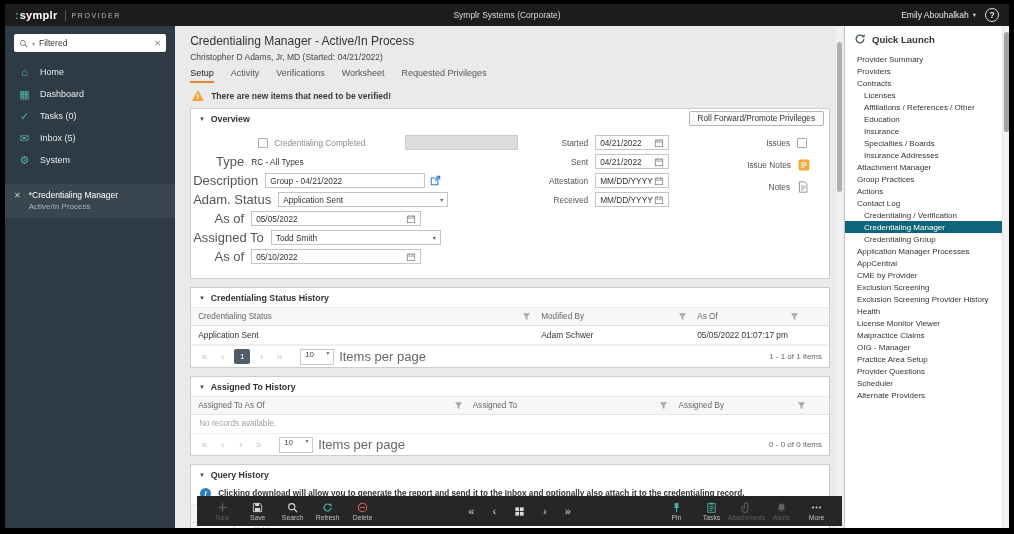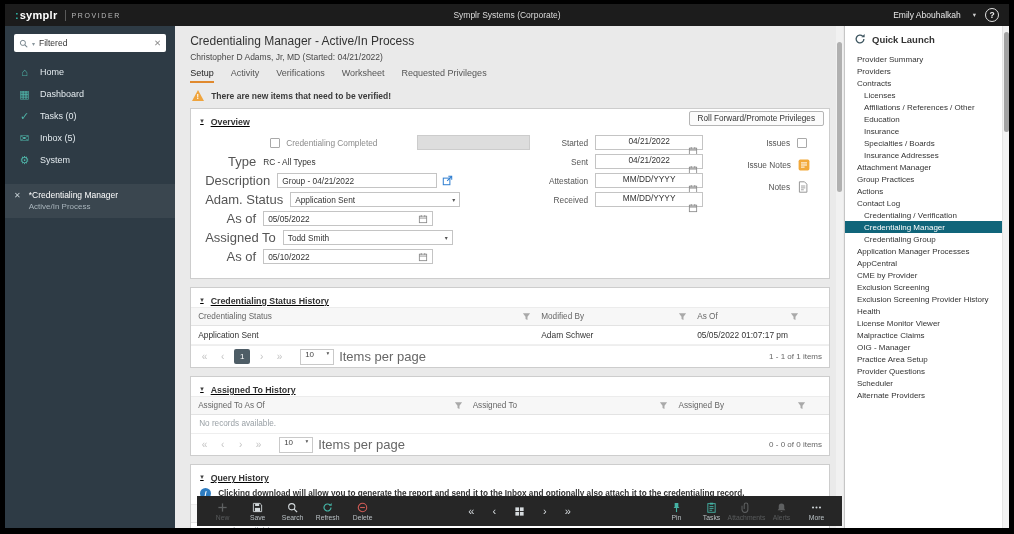--- a/index.html
+++ b/index.html
@@ -10,21 +10,21 @@
 
   
   .topbar { flex:0 0 22px; background:#1c1c1c; display:flex; align-items:center; padding:0 10px; color:#e6e6e6; }
   .brand { display:flex; align-items:center; width:220px; }
   .brand-mark { color:#2fb3a4; font-weight:bold; font-size:11px; margin-right:1px; }
   .brand-name { color:#fff; font-weight:bold; font-size:11px; letter-spacing:.3px; }
   .brand-sep { width:1px; height:11px; background:#5a5a5a; margin:0 6px 0 7px; }
   .brand-product { color:#b9b9b9; font-size:7px; letter-spacing:1.6px; margin-top:1px; }
   .topbar-title { flex:1; text-align:center; font-size:8.5px; color:#dcdcdc; }
   .topbar-right { width:220px; display:flex; align-items:center; justify-content:flex-end; gap:9px; }
-  .user-menu { display:flex; align-items:center; gap:12px; font-size:8.5px; color:#e8e8e8; }
+  .user-menu { display:flex; align-items:center; gap:4px; font-size:8.5px; color:#e8e8e8; }
   .user-caret { font-size:6.5px; color:#cfcfcf; }
   .help-badge { width:14px; height:14px; border:1.2px solid #e0e0e0; border-radius:50%;
     display:flex; align-items:center; justify-content:center; font-size:8.5px; font-weight:bold; color:#eee; }
 
   .body-row { flex:1; display:flex; min-height:0; }
 
   
   .sidebar { flex:0 0 143px; background:#2e3b45; display:flex; flex-direction:column; }
   .search-wrap { margin:8px 9px 9px; height:18px; background:#fff; border-radius:2px;
     display:flex; align-items:center; padding:0 5px; gap:4px; }
@@ -51,47 +51,47 @@
   .tab-bar { display:flex; gap:17px; margin-top:6px; }
   .tab { font-size:9px; color:#555; padding-bottom:3px; border-bottom:2px solid transparent; }
   .tab.active { color:#222; border-bottom-color:#e0892e; }
   .warn-row { display:flex; align-items:center; gap:7px; margin:6px 0 6px 2px; height:13px; }
   .warn-tri { width:0; height:0; border-left:6px solid transparent; border-right:6px solid transparent;
     border-bottom:11px solid #efa43d; position:relative; }
   .warn-tri span { position:absolute; left:-1.6px; top:1.5px; color:#fff; font-size:7.5px; font-weight:bold; }
   .warn-text { font-size:8.5px; font-weight:bold; color:#3a3a3a; }
 
   .card { background:#fff; border:1px solid #cdcdcd; margin-bottom:8px; }
-  .card-header { height:19px; display:flex; align-items:flex-start; padding:8px 9px; position:relative;text-decoration:underline; }
+  .card-header { height:19px; display:flex; align-items:center; padding:8px 9px; position:relative; }
   .card-caret { font-size:7px; color:#444; margin-right:7px; }
   .card-title { font-size:8.8px; font-weight:bold; color:#333; }
   .rollfwd-btn { position:absolute; right:5px; top:2px; height:15px; display:flex; align-items:center;
     background:#fbfbfb; border:1px solid #b5b5b5; border-radius:2px; padding:0 8px; font-size:8.2px; color:#333; }
 
   
   .ov-body { position:relative; height:150px; }
   .ov-col { position:absolute; top:7px; }
-  .ov-left { left:14px; width:335px; }
+  .ov-left { left:2px; width:335px; }
   .ov-mid { left:340px; width:180px; }
   .ov-right { left:556px; width:105px; }
   .ov-row { display:flex; align-items:center; height:15px; margin-bottom:4px; position:relative; }
   .ov-right .ov-row { margin-bottom:7px; }
   .ov-label { flex:0 0 58px; text-align:right; padding-right:7px; font-size:13px; color:#555; white-space:nowrap; }
   .ov-label-m { flex:0 0 64px; text-align:right; padding-right:7px; font-size:8.3px; color:#555; white-space:nowrap; }
   .ov-label-r { flex:0 0 50px; text-align:right; padding-right:7px; font-size:8.3px; color:#555; white-space:nowrap; }
   .ov-spacer { flex:0 0 65px; }
   .checkbox { width:10px; height:10px; border:1px solid #a9a9a9; background:#fff; border-radius:1px; flex:0 0 10px; }
   .ov-check-label { font-size:8.3px; color:#8b8b8b; margin-left:6px; white-space:nowrap; }
   .input { height:15px; border:1px solid #c4c4c4; background:#fff; display:flex; align-items:center;
     padding:0 4px; font-size:8.3px; color:#333; }
   .input.disabled { background:#dddddd; border-color:#cccccc; }
   .ov-completed-date { position:absolute; left:212px; top:0; width:113px; }
   .ctrl { width:170px; }
   .desc-ctrl { width:160px; }
-  .mid-ctrl { width:108px;flex-direction:column; }
+  .mid-ctrl { width:74px; }
   .text-value { font-size:8.3px; color:#333; }
   .sel-caret { margin-left:auto; font-size:6px; color:#555; }
   .cal { margin-left:auto; display:flex; }
   .cal svg { width:10px; height:10px; }
   .edit-icon { margin-left:5px; display:flex; }
   .edit-icon svg { width:11px; height:11px; }
   .mini-icon { display:flex; }
   .mini-icon svg { width:12px; height:12px; }
 
   

